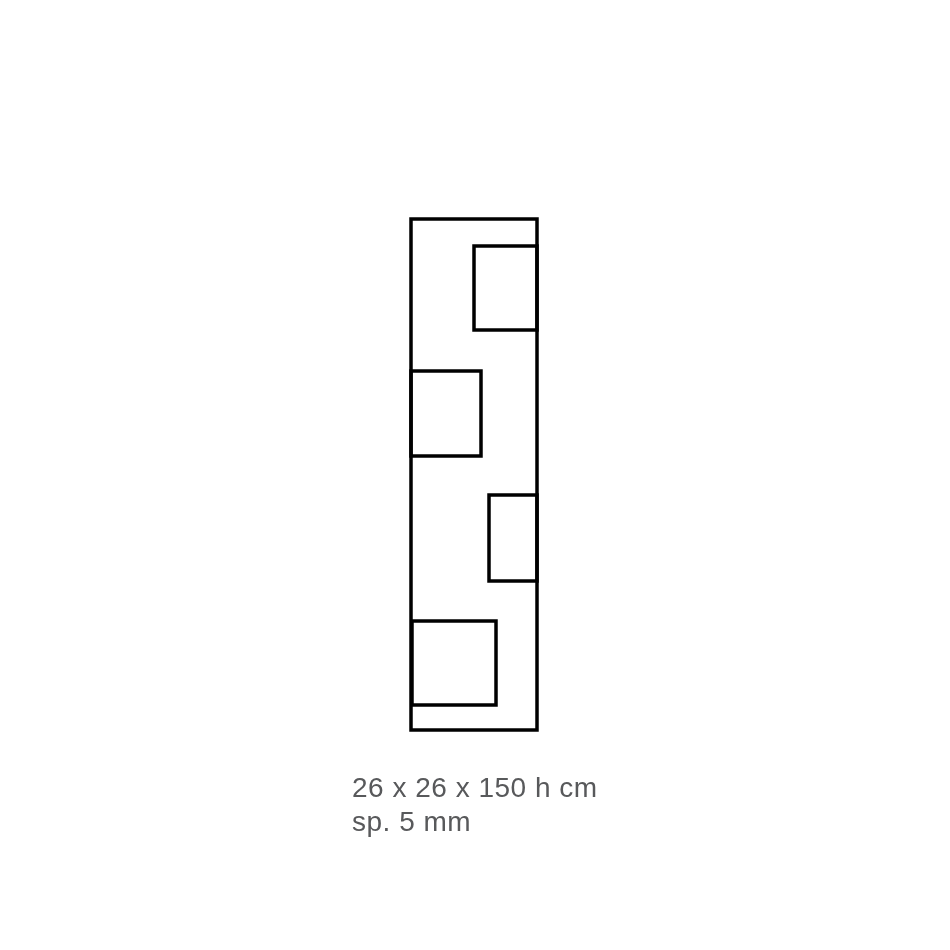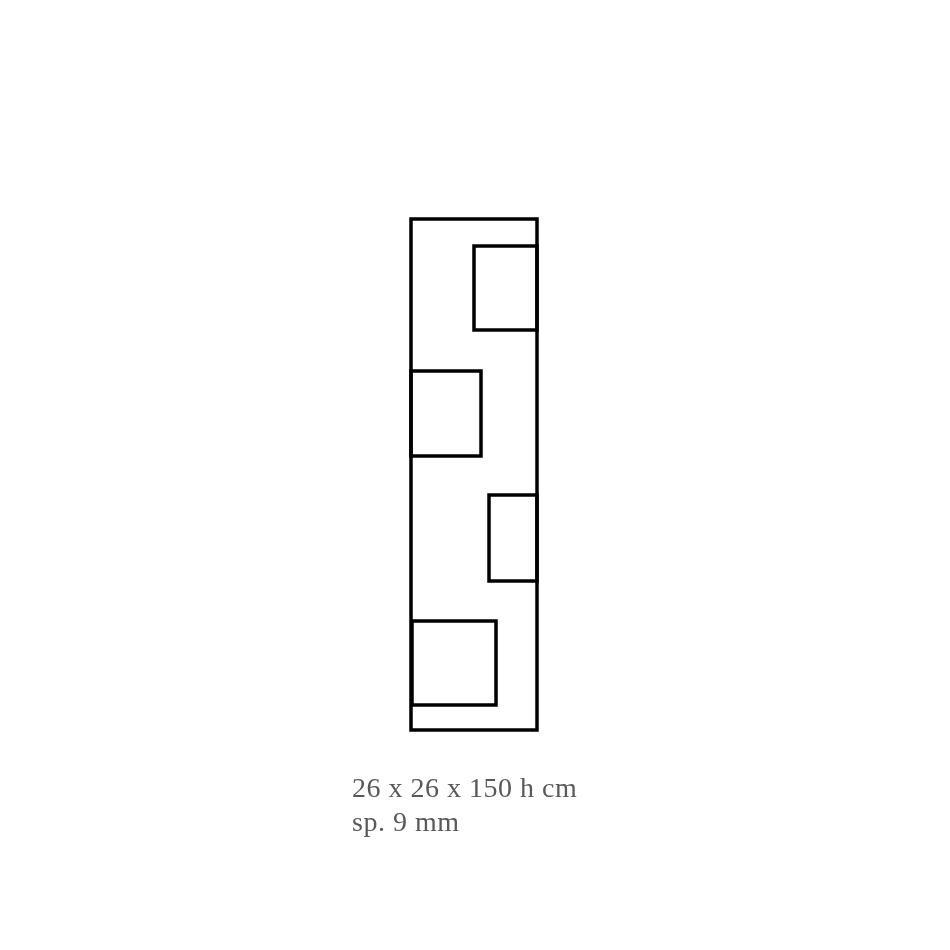--- a/index.html
+++ b/index.html
@@ -32,34 +32,33 @@
     left: 352px;
     top: 771px;
     font-size: 28px;
     line-height: 34px;
     font-weight: 300;
     letter-spacing: 0.5px;
     white-space: nowrap;
   }
   .caption-line {
     display: block;
-    font-family: Liberation Serif, serif;
   }
 </style>
 </head>
 <body style="background: rgb(255, 255, 255);">
 
 <div class="canvas">
 
   <svg id="figure-svg" class="figure-svg" viewBox="0 0 950 950">
       <rect x="411" y="219" width="126" height="511" stroke="#000000" stroke-width="3.5"></rect>
       <rect x="474" y="246" width="63" height="84" stroke="#000000" stroke-width="3.5"></rect>
       <rect x="411" y="371" width="70" height="85" stroke="#000000" stroke-width="3.5"></rect>
       <rect x="489" y="495" width="48" height="86" stroke="#000000" stroke-width="3.5"></rect>
       <rect x="412" y="621" width="84" height="84" stroke="#000000" stroke-width="3.5"></rect>
     </svg>
 
   <div class="caption" style="color: rgb(88, 89, 91);">
     <span class="caption-line">26 x 26 x 150 h cm</span>
-    <span class="caption-line">sp. 9 mm</span>
+    <span class="caption-line">sp. 5 mm</span>
   </div>
 
 </div>
 
 </body></html>

